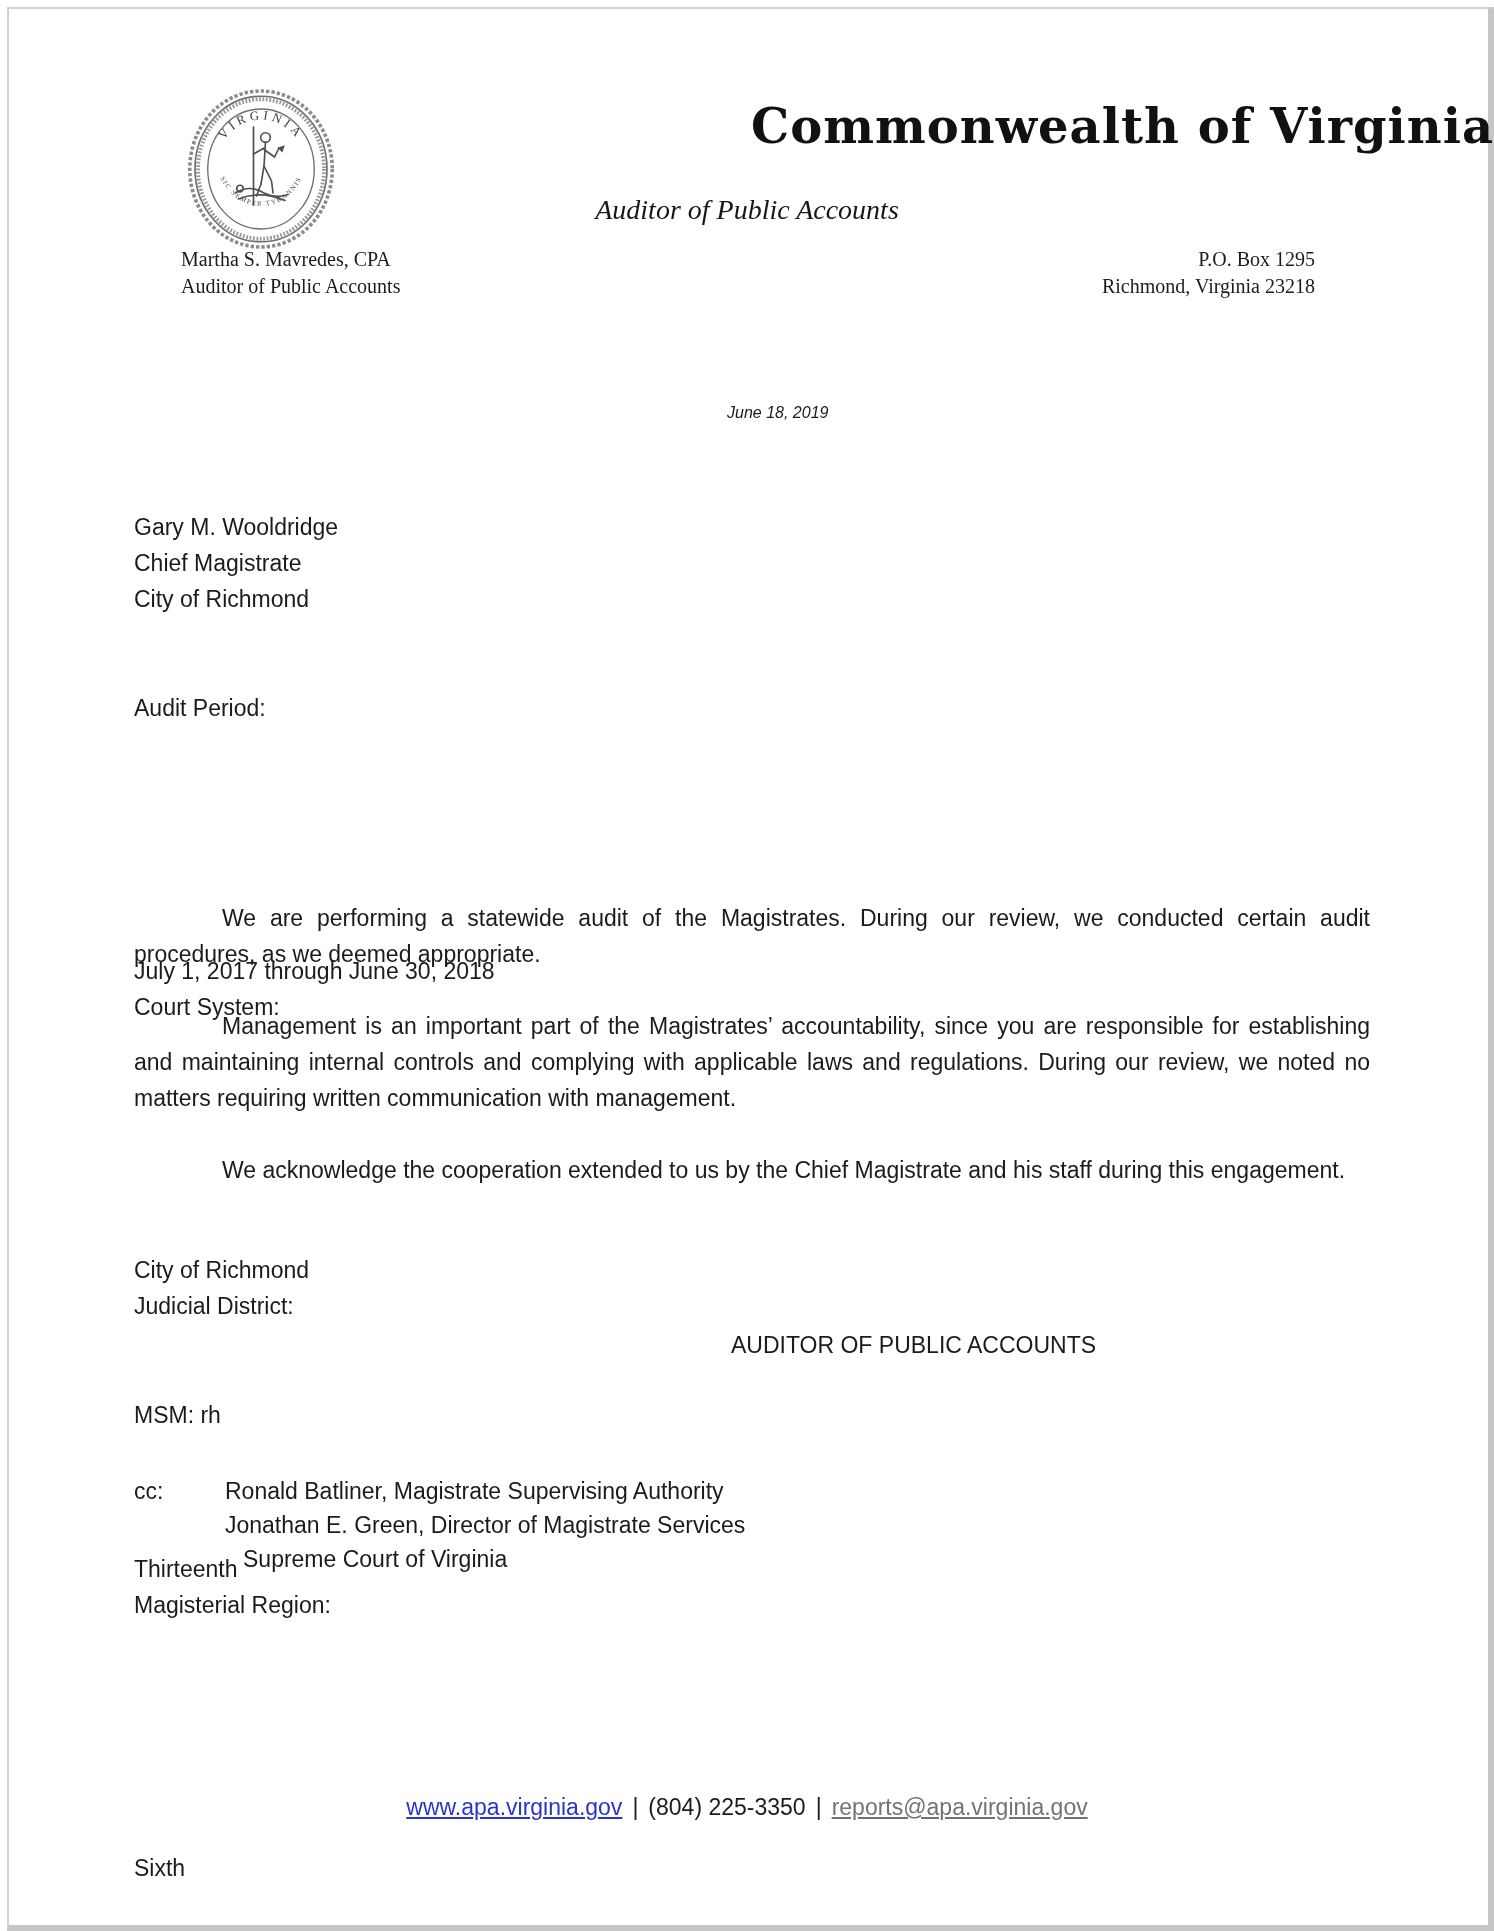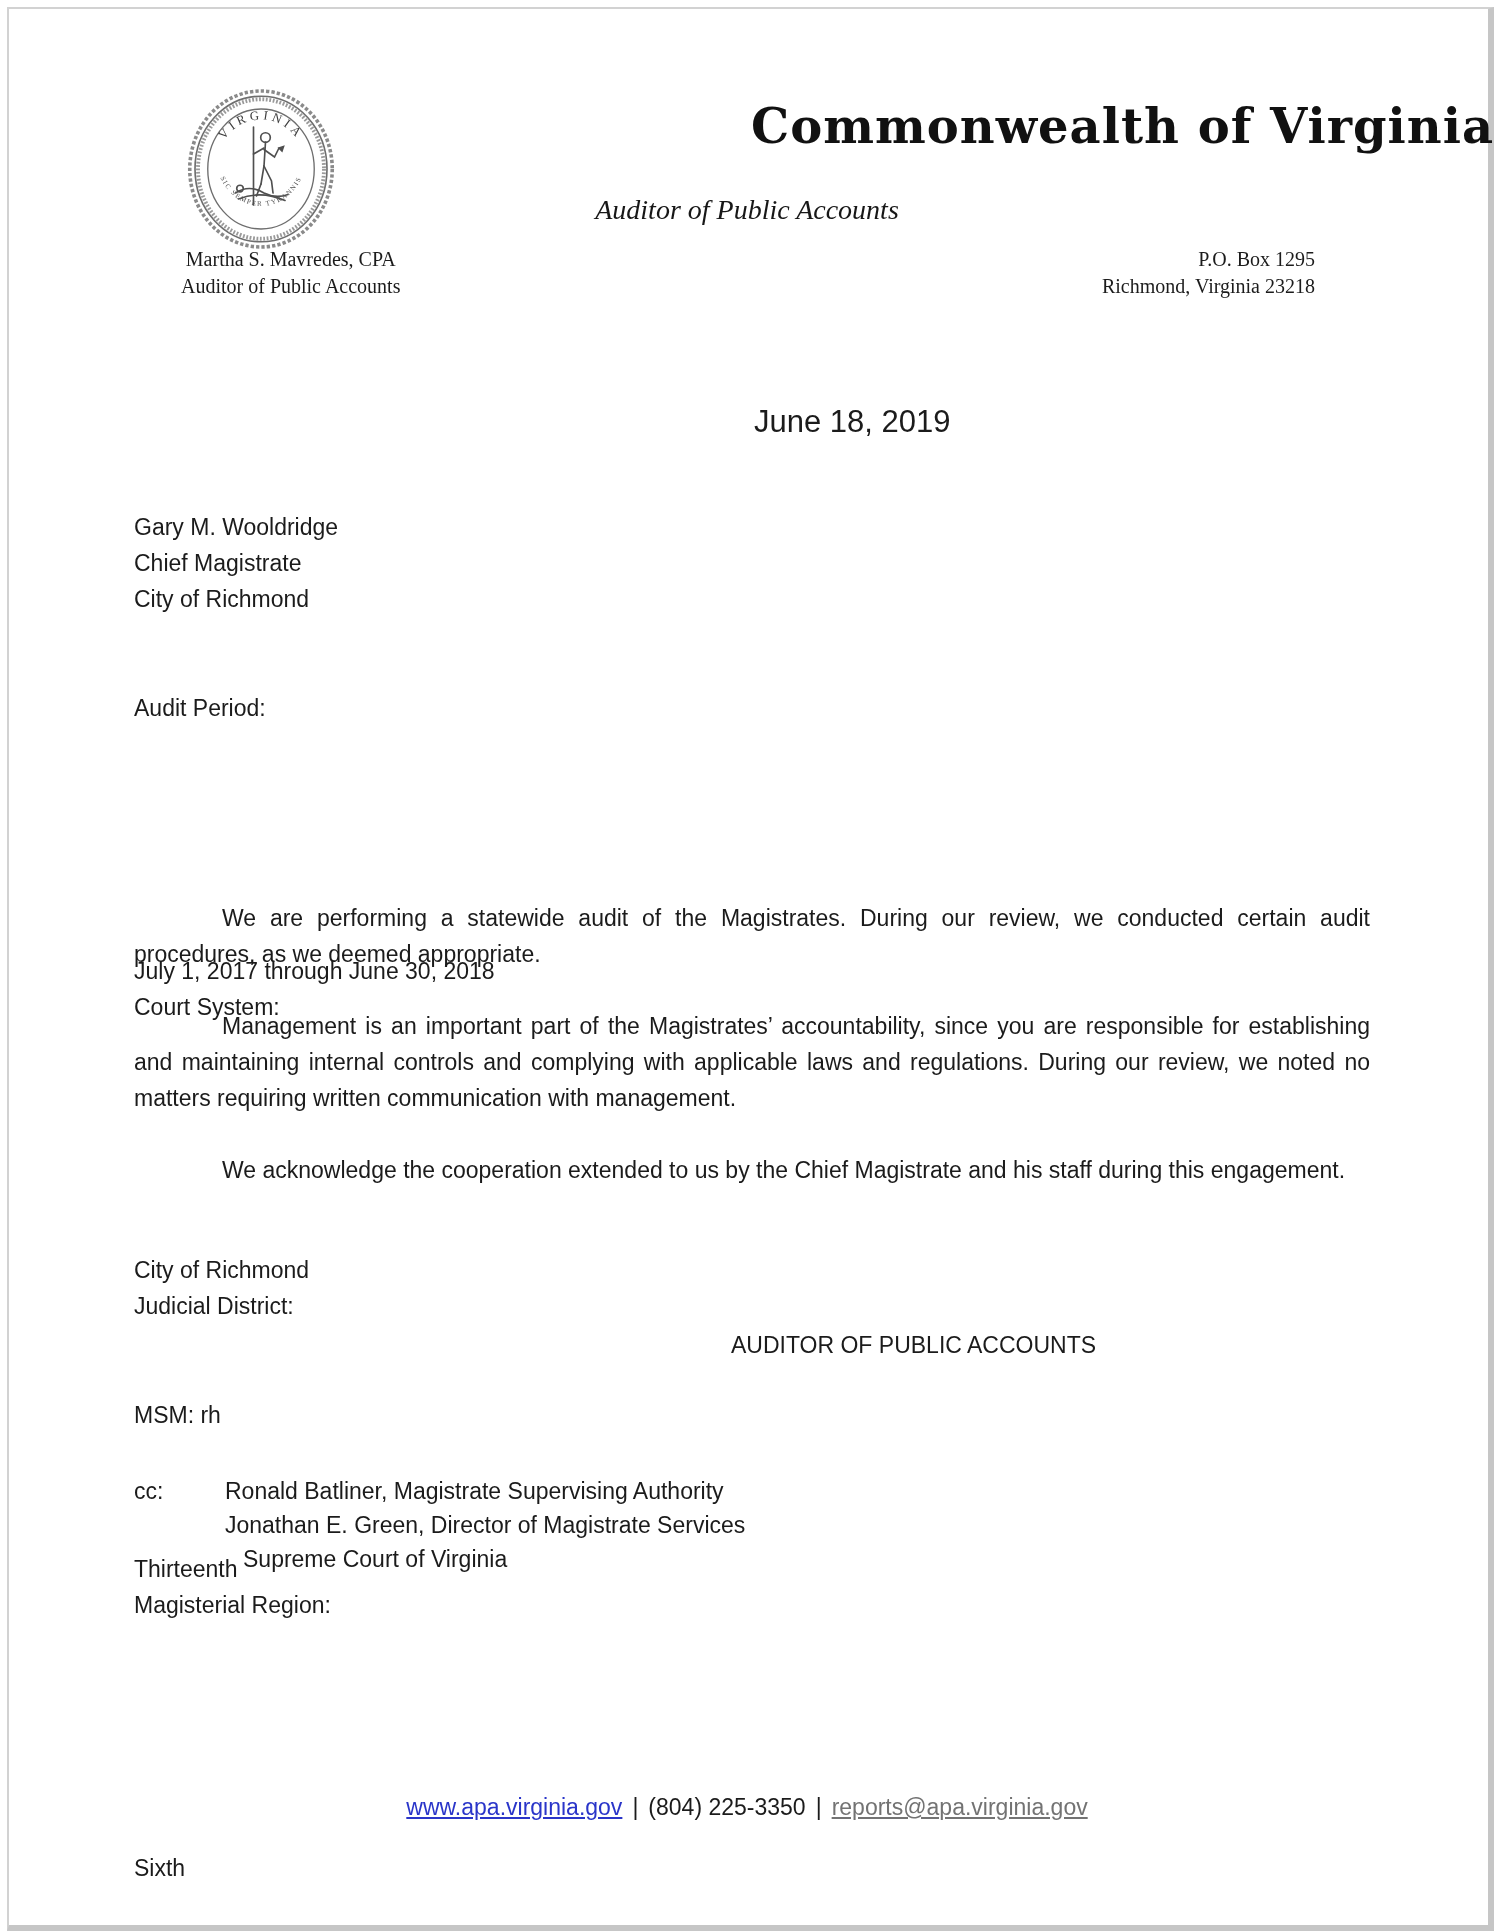--- a/index.html
+++ b/index.html
@@ -24,27 +24,27 @@
     font-weight:bold; font-size:48px; letter-spacing:1px; color:#111;
   }
   .doc-subtitle {
     position:absolute; top:194px; left:0; width:1494px;
     text-align:center;
     font-family:"Liberation Serif", serif;
     font-style:italic; font-size:28px; color:#171717;
   }
   .header-left {
     position:absolute; left:181px; top:246px;
-    font-family:"Liberation Serif", serif; font-size:20px; line-height:27px; color:#1c1c1c;text-align:center;
+    font-family:"Liberation Serif", serif; font-size:20px; line-height:27px; color:#1c1c1c;
   }
   .header-right {
     position:absolute; right:179px; top:246px; text-align:right;
     font-family:"Liberation Serif", serif; font-size:20px; line-height:27px; color:#1c1c1c;
   }
-  .date-line { position:absolute; left:754px; top:404px; font-size:31px; }
+  .date-line { position:absolute; left:727px; top:404px; font-size:16px;font-style:italic; }
   .recipient { position:absolute; left:134px; top:509px; font-size:23px; line-height:36px; }
   .details { position:absolute; left:134px; top:690px; font-size:23px; line-height:36px; }
   .details .row { display:flex;flex-direction:column; }
   .details .label { width:263px; flex:0 0 263px; }
   .body-paragraphs {
     position:absolute; left:134px; top:900px; width:1236px;
     font-size:23px; line-height:36px; text-align:justify;
   }
   .body-paragraphs p { margin:0 0 36px 0; text-indent:88px; }
   .sig-org { position:absolute; left:731px; top:1332px; font-size:23px; }

